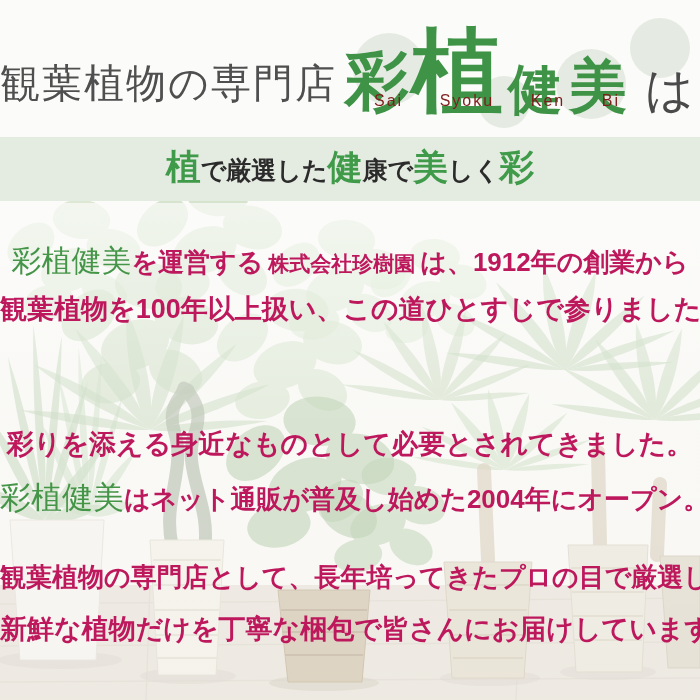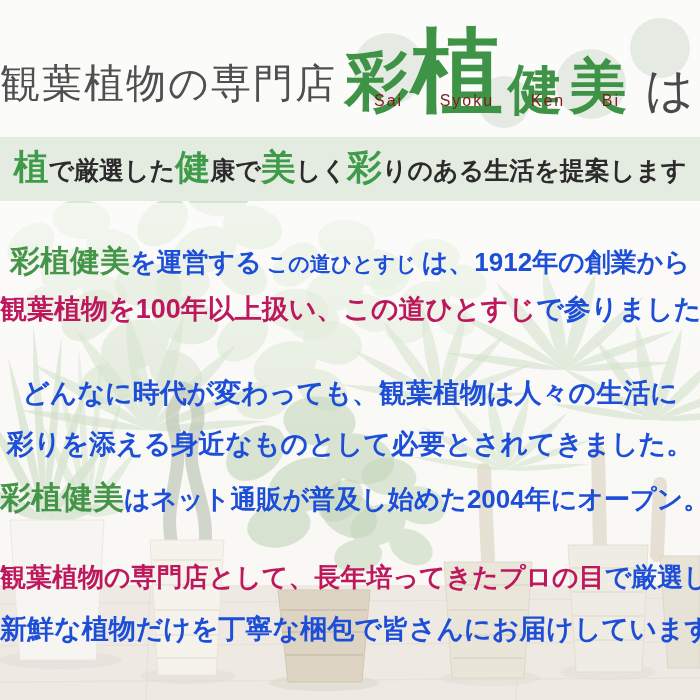--- a/index.html
+++ b/index.html
@@ -48,23 +48,23 @@
     line-height:1; white-space:nowrap;
   }
   .band .g { font-size:35px; color:#3f9b49; font-weight:600; }
   .band .b { font-size:25px; color:#2b2b2b; font-weight:600; }
 
   
   .line {
     position:absolute; left:0; width:100%; text-align:center; z-index:2;
     white-space:nowrap; line-height:1.2;
   }
-  .t-black { color:#1d4ed8; font-weight:600; }
+  .t-black { color:#be185d; font-weight:600; }
   .t-green { color:#be185d; font-weight:700; }
-  .t-serif { color:#459548; font-family:"Liberation Serif","DejaVu Serif",serif; font-weight:700; }
+  .t-serif { color:#459548; font-family:"Liberation Serif","DejaVu Serif",serif; font-weight:400; }
 
   #p1l1 { top:243px; font-size:26px; }
   #p1l1 .t-serif { font-size:30px; }
   #p1l1 .small   { font-size:21px; margin:0 5px; }
   #p1l2 { top:293px; font-size:27px; }
   #p2l1 { top:377px; font-size:27px; }
   #p2l2 { top:428px; font-size:27px; }
   #p3l1 { top:479px; font-size:26px; }
   #p3l1 .t-serif { font-size:31px; }
   #p3l2 { top:562px; font-size:26px; }
@@ -209,33 +209,29 @@
   </div>
 
   <div class="band">
     <span class="g">植</span>
     <span class="b">で厳選した</span>
     <span class="g">健</span>
     <span class="b">康で</span>
     <span class="g">美</span>
     <span class="b">しく</span>
     <span class="g">彩</span>
-    <span class="b">りのある生活を提案します</span>
   </div>
 
   <div class="line" id="p1l1">
-    <span class="t-serif">彩植健美</span><span class="t-black">を運営する</span><span class="t-black small">この道ひとすじ</span><span class="t-black">は、1912年の創業から</span>
+    <span class="t-serif">彩植健美</span><span class="t-black">を運営する</span><span class="t-black small">株式会社珍樹園</span><span class="t-black">は、1912年の創業から</span>
   </div>
   <div class="line" id="p1l2">
     <span class="t-green">観葉植物を100年以上扱い、この道ひとすじ</span><span class="t-black">で参りました。</span>
   </div>
 
-  <div class="line" id="p2l1">
-    <span class="t-black">どんなに時代が変わっても、観葉植物は人々の生活に</span>
-  </div>
   <div class="line" id="p2l2">
     <span class="t-black">彩りを添える身近なものとして必要とされてきました。</span>
   </div>
 
   <div class="line" id="p3l1">
     <span class="t-serif">彩植健美</span><span class="t-black">はネット通販が普及し始めた2004年にオープン。</span>
   </div>
   <div class="line" id="p3l2">
     <span class="t-green">観葉植物の専門店として、長年培ってきたプロの目</span><span class="t-black">で厳選した</span>
   </div>

